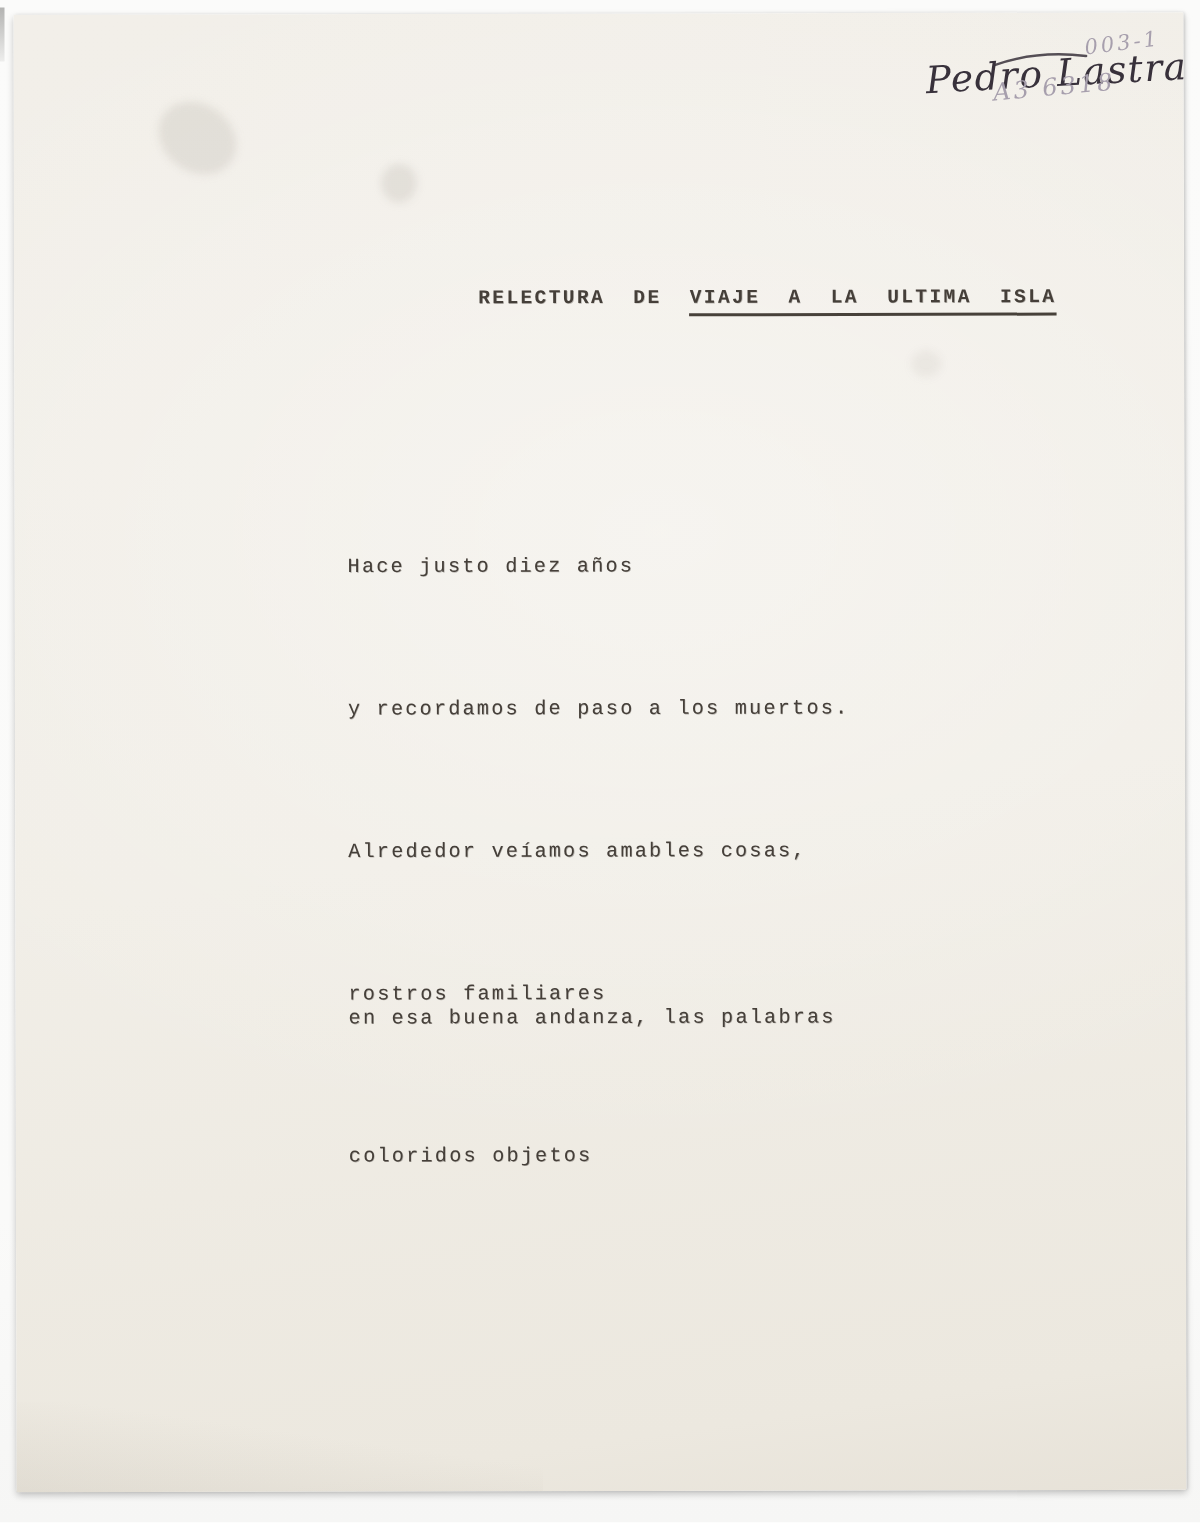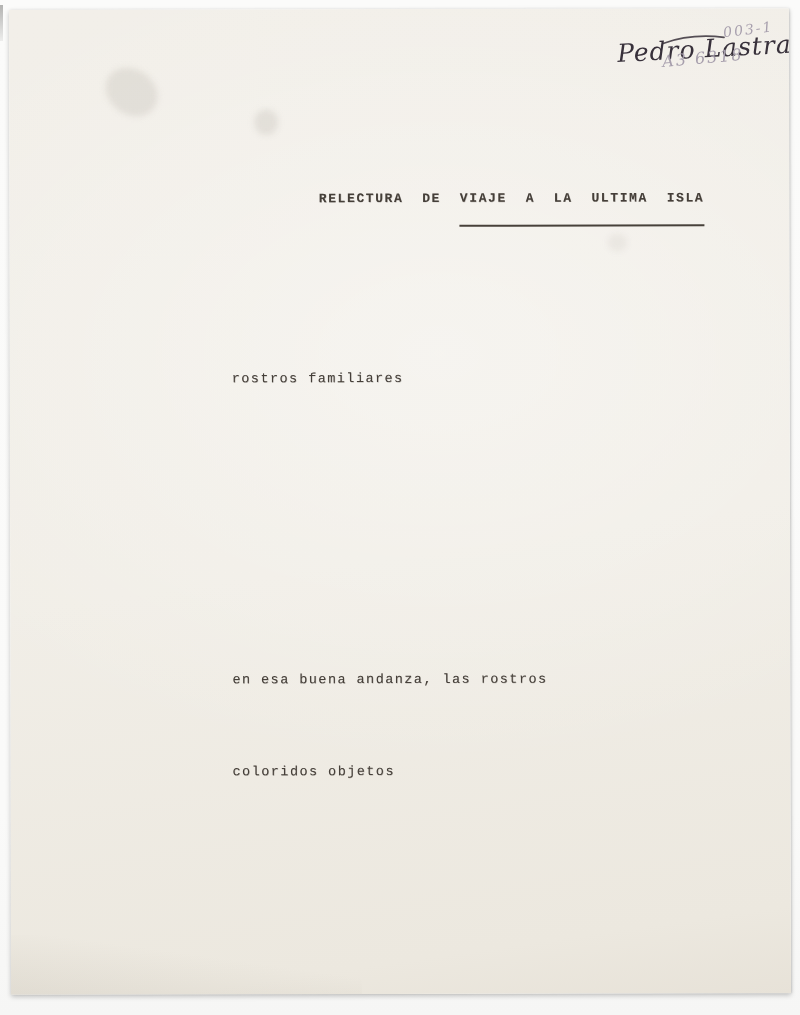--- a/index.html
+++ b/index.html
@@ -99,21 +99,21 @@
   .poem-title {
     position: absolute;
     left: 253px; top: 167px;
     font-size: 13px;
     font-weight: 700;
     letter-spacing: 1.6px;
     white-space: pre;
   }
   .title-underline {
     border-bottom: 2px solid #47413a;
-    padding-bottom: 19px;
+    padding-bottom: 3px;
     text-align: center;
   }
   .stanza {
     position: absolute;
     left: 222px;
     font-size: 13.5px;
     letter-spacing: 1.45px;
     white-space: pre;
   }
   .stanza-1 { top: 291px; line-height: 31.6px; }
@@ -141,26 +141,29 @@
       <path d="M2,13 Q30,3 63,7" fill="none" stroke="#38313b" stroke-width="1.7" stroke-linecap="round" opacity="0.85"></path>
     </svg>
 
     <div class="pencil pencil-bottom">A3 6318</div>
 
     <div class="typewriter poem-title">
       <span>RELECTURA  DE  </span><span class="title-underline">VIAJE  A  LA  ULTIMA  ISLA</span>
     </div>
 
     <div class="typewriter stanza stanza-1">
+      <span class="poem-line">Hace justo diez años</span>
+      <span class="poem-line">y recordamos de paso a los muertos.</span>
+      <span class="poem-line">Alrededor veíamos amables cosas,</span>
       <span class="poem-line">rostros familiares</span>
       
     </div>
 
     <div class="typewriter stanza stanza-2">
-      <span class="poem-line">en esa buena andanza, las rostros</span>
+      <span class="poem-line">en esa buena andanza, las palabras</span>
       <span class="poem-line">coloridos objetos</span>
       
       
       
       
       
     </div>
 
   </div>
 </div>

